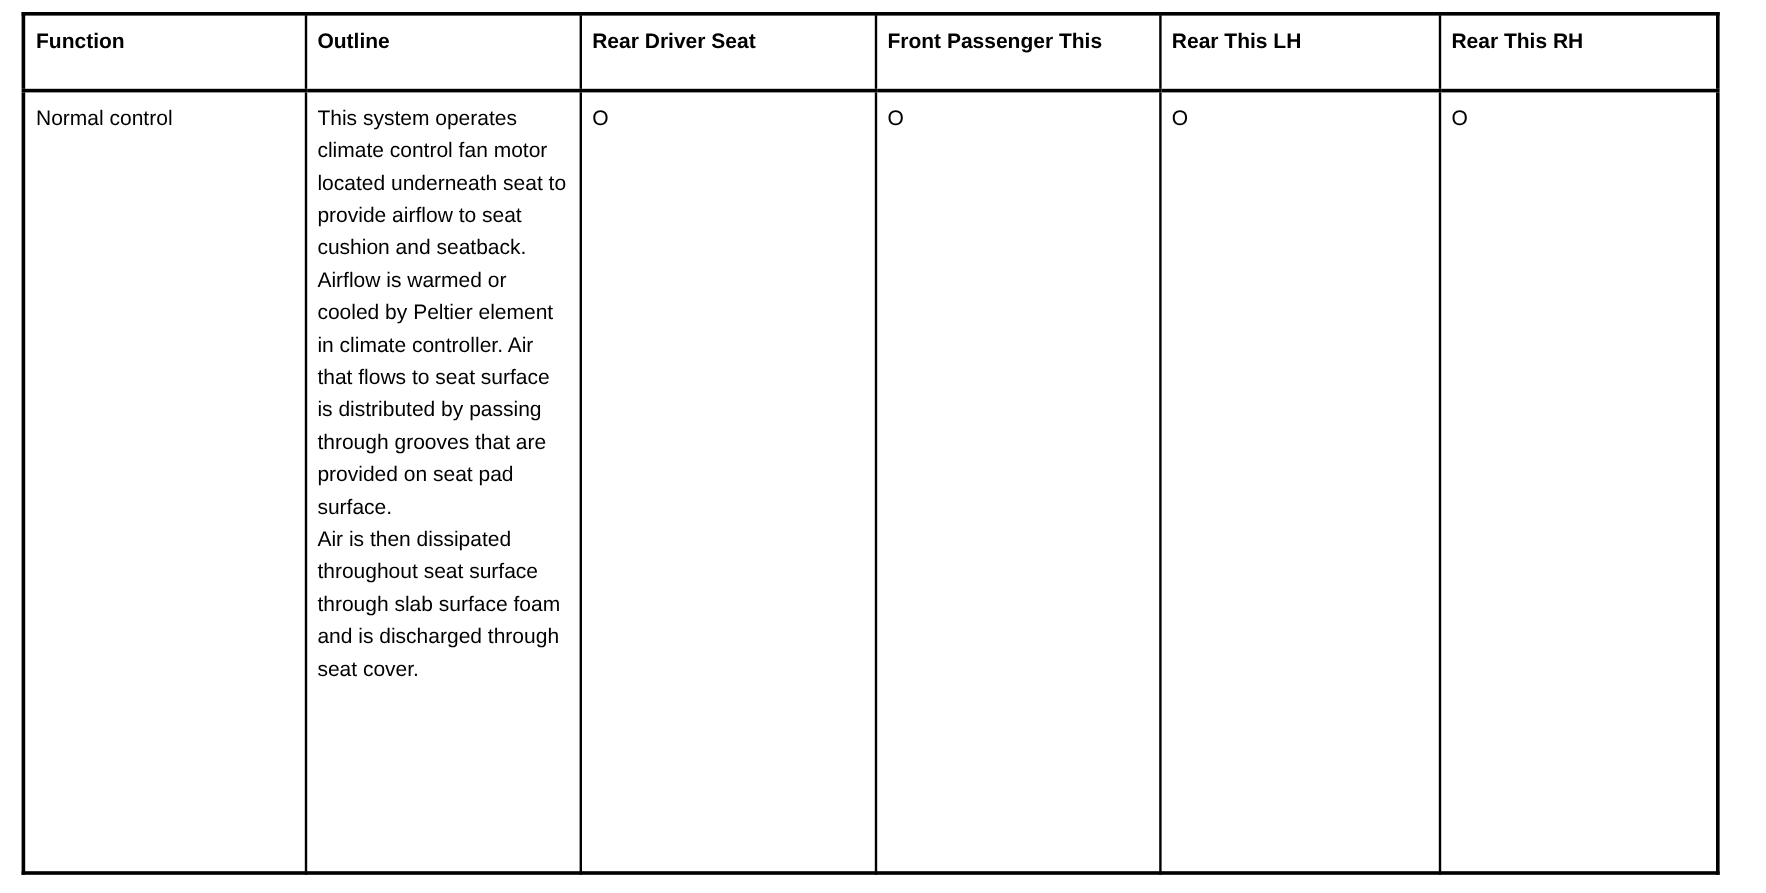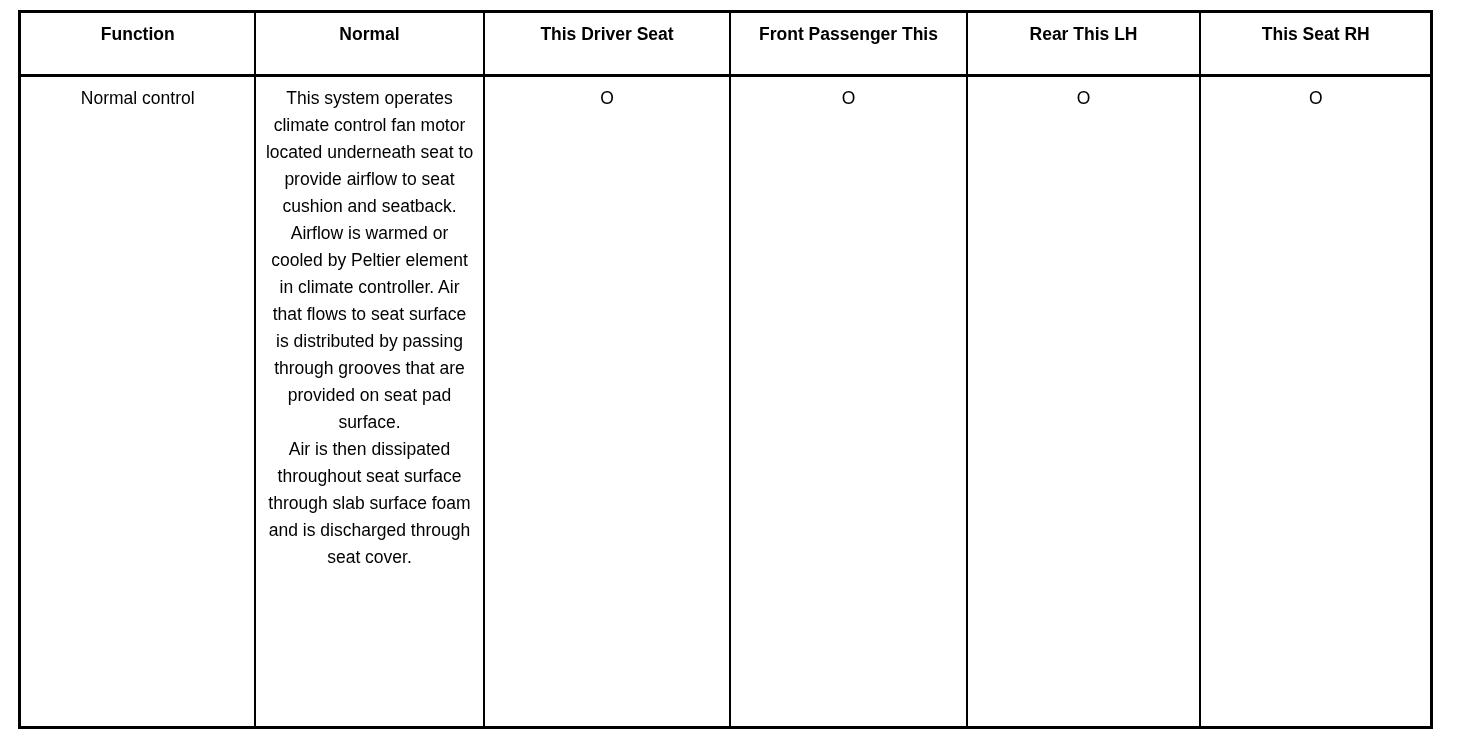--- a/index.html
+++ b/index.html
@@ -20,21 +20,21 @@
   table.spec-table {
     border-collapse: collapse;
     table-layout: fixed;
     width: 1412px;
     background: #ffffff;
   }
   table.spec-table th,
   table.spec-table td {
     border: 2px solid #000000;
     vertical-align: top;
-    text-align: center;
+    text-align: left;
     padding: 8px 8px 8px 9px;
     font-size: 17.5px;
     line-height: 27px;
     box-sizing: border-box;
     overflow: hidden;
     word-wrap: break-word;
   }
   table.spec-table {
     border: 3px solid #000000;
   }
@@ -62,25 +62,25 @@
       <col style="width:235px">
       <col style="width:229px">
       <col style="width:246px">
       <col style="width:237px">
       <col style="width:233px">
       <col style="width:232px">
     </colgroup>
     <thead>
       <tr>
         <th>Function</th>
-        <th>Normal</th>
-        <th>This Driver Seat</th>
+        <th>Outline</th>
+        <th>Rear Driver Seat</th>
         <th>Front Passenger This</th>
         <th>Rear This LH</th>
-        <th>This Seat RH</th>
+        <th>Rear This RH</th>
       </tr>
     </thead>
     <tbody>
       <tr>
         <td>Normal control</td>
         <td>
           <p class="outline-par">This system operates climate control fan motor located underneath seat to provide airflow to seat cushion and seatback. Airflow is warmed or cooled by Peltier element in climate controller. Air that flows to seat surface is distributed by passing through grooves that are provided on seat pad surface.</p>
           <p class="outline-par">Air is then dissipated throughout seat surface through slab surface foam and is discharged through seat cover.</p>
         </td>
         <td class="mark-cell">O</td>

